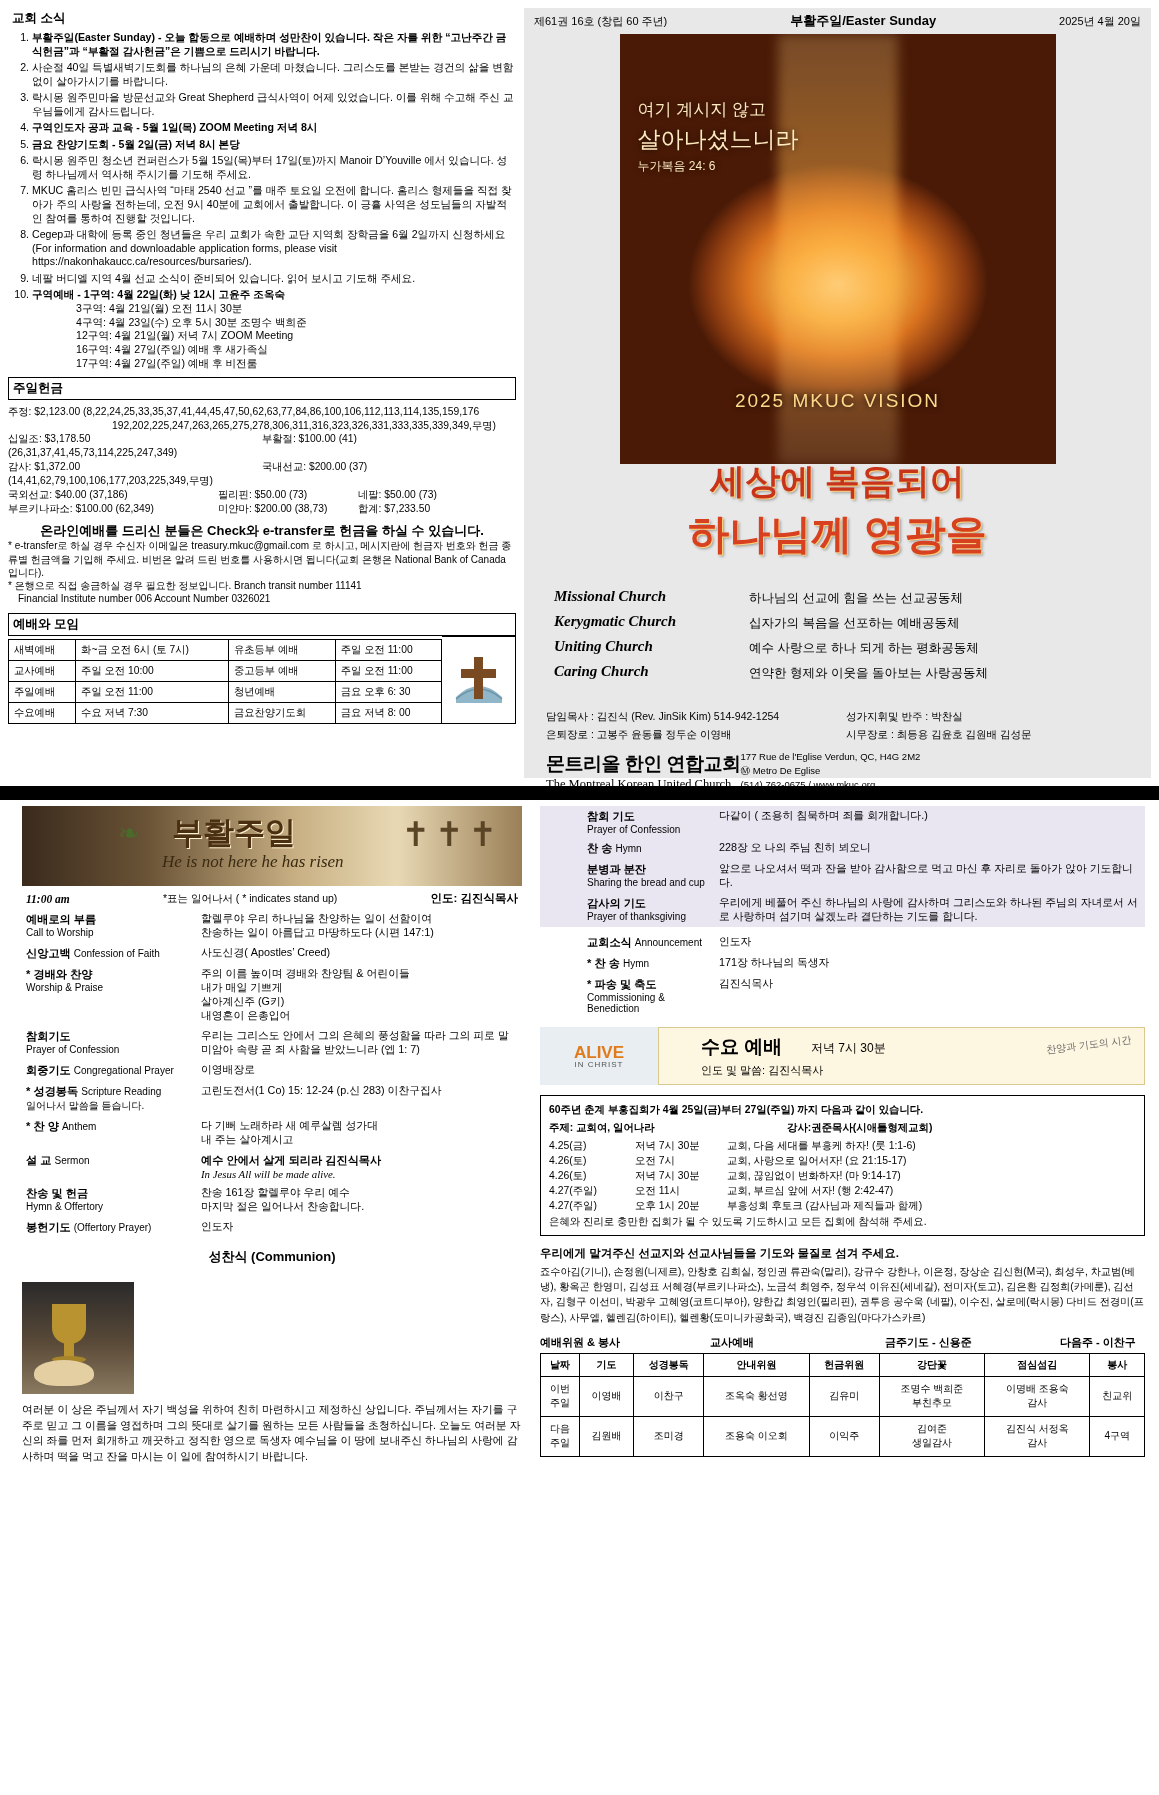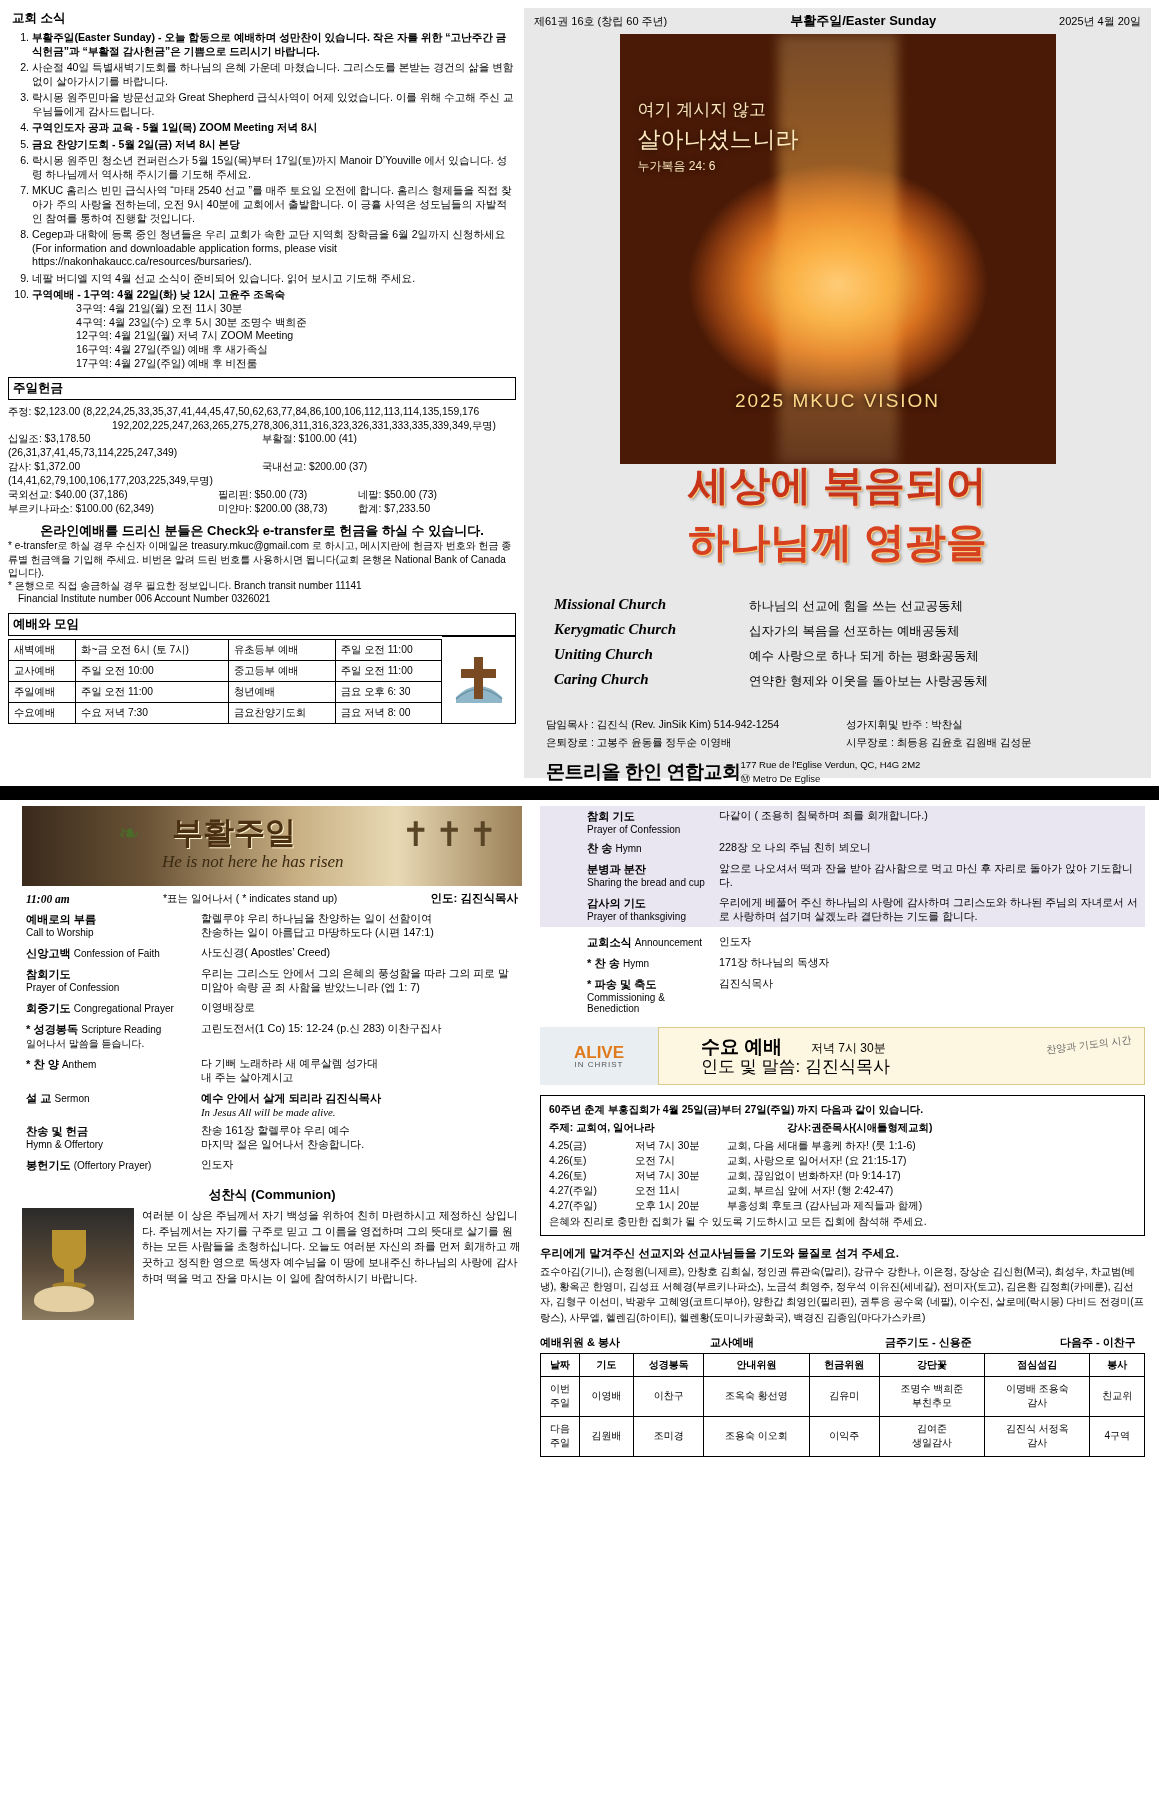--- a/index.html
+++ b/index.html
@@ -50,21 +50,21 @@
        radial-gradient(ellipse 150px 120px at 50% 58%, #ffe9a8 0%, #f6b64a 32%, #d9721f 60%, #8a3a10 85%, #4a1a06 100%),
        linear-gradient(180deg,#2b1205 0%,#6e2c08 40%,#c2651c 70%,#e9a13a 100%);
   }
   .cover-img .vertstrip { position:absolute; left:50%; top:0; width:120px; height:100%; transform:translateX(-50%);
       background:linear-gradient(180deg, rgba(255,220,140,.25), rgba(255,170,60,.55), rgba(255,235,180,.15)); filter:blur(6px); }
   .cover-txt { position:absolute; left:18px; top:64px; color:#ffe9bf; font-size:17px; line-height:1.45; text-shadow:0 0 6px rgba(0,0,0,.7); }
   .cover-txt .big { font-size:23px; }
   .cover-ref { font-size:12px; margin-top:2px; }
   .vision-label { position:absolute; left:0; right:0; bottom:52px; text-align:center; color:#ffd98a; font-size:19px; letter-spacing:2px; text-shadow:0 0 6px rgba(0,0,0,.8); }
   .cover-head1, .cover-head2 { text-align:center; font-weight:bold; color:#c8341a; text-shadow:1px 1px 0 #ffd17a, 2px 2px 3px rgba(0,0,0,.35); }
-  .cover-head1 { font-size:41px; margin-top:-6px; }
+  .cover-head1 { font-size:35px; margin-top:-6px; }
   .cover-head2 { font-size:41px; color:#d8411f; margin-top:2px; }
 
   .missions { margin:26px 0 0 0; padding:0 30px; font-size:13.5px; }
   .missions .mrow { display:flex; margin-bottom:6px; }
   .missions .en { width:195px; font-family:"Liberation Serif", serif; font-style:italic; font-weight:bold; font-size:15px; }
   .missions .ko { flex:1; font-size:12.5px; padding-top:2px; }
 
   .staff { margin-top:26px; padding:0 22px; font-size:10.5px; line-height:1.7; }
   .staff .srow { display:flex; }
   .staff .srow .a { width:300px; }
@@ -86,21 +86,21 @@
   .time-row .mid { font-size:10.5px; }
   .time-row .r { font-weight:bold; }
   table.ord { width:100%; border-collapse:collapse; font-size:10.8px; }
   table.ord td { vertical-align:top; padding:3px 4px; }
   table.ord td.l { width:175px; }
   .ko-b { font-weight:bold; font-size:11.2px; }
   .en-s { font-size:10px; }
   .star { font-weight:bold; }
   .ital { font-family:"Liberation Serif", serif; font-style:italic; }
   .comm-title { text-align:center; font-weight:bold; font-size:13px; margin-top:10px; }
-  .comm-wrap { display:flex; gap:8px; margin-top:4px; }
+  .comm-wrap { display:flex; gap:8px; margin-top:16px;flex-direction:column; }
   .comm-img { width:112px; height:112px; flex:none; position:relative; overflow:hidden;
      background:linear-gradient(180deg,#2a2a2a 0%, #5a4a38 55%, #8a7a60 100%); }
   .comm-img .cup { position:absolute; left:30px; top:22px; width:34px; height:40px; background:#b8932f; border-radius:0 0 16px 16px; }
   .comm-img .cupstem { position:absolute; left:42px; top:60px; width:10px; height:16px; background:#b8932f; }
   .comm-img .cupbase { position:absolute; left:30px; top:74px; width:34px; height:7px; border-radius:50%; background:#a8842a; }
   .comm-img .bread { position:absolute; left:12px; top:78px; width:60px; height:26px; background:#e3cfa2; border-radius:50% 50% 40% 40%; }
   .comm-txt { font-size:10.8px; line-height:1.45; }
 
   
   .br { position:absolute; left:540px; top:806px; width:605px; }
@@ -110,21 +110,21 @@
   .shade { background:#e9e6f2; }
 
   .wed-box { margin-top:10px; display:flex; border:0; height:58px; }
   .wed-left { width:118px; background:#e8eef2; position:relative; display:flex; align-items:center; justify-content:center; }
   .alive { color:#e07a1a; font-weight:bold; font-size:17px; line-height:1; text-align:center; }
   .alive small { display:block; font-size:8px; color:#555; letter-spacing:1px; font-weight:normal; }
   .wed-right { flex:1; background:#fdf6e0; border:1px solid #d9c98a; position:relative; }
   .wed-right .t1 { position:absolute; left:42px; top:6px; font-size:19px; font-weight:bold; }
   .wed-right .t2 { position:absolute; left:152px; top:12px; font-size:12px; }
   .wed-right .t3 { position:absolute; right:12px; top:10px; font-size:10px; color:#666; transform:rotate(-7deg); }
-  .wed-right .t4 { position:absolute; left:42px; bottom:6px; font-size:17px; }
+  .wed-right .t4 { position:absolute; left:42px; bottom:6px; font-size:11px; }
 
   .revival { margin-top:10px; border:1px solid #000; padding:6px 8px; font-size:10.4px; line-height:1.45; }
   .revival .hl { font-weight:bold; }
   .revival .r2 { display:flex; font-weight:bold; margin:3px 0; }
   .revival .r2 .a { width:238px; }
   .rev-line { display:flex; }
   .rev-line .d { width:86px; }
   .rev-line .tm { width:92px; }
 
   .miss-title { font-weight:bold; font-size:11.5px; margin-top:10px; }
@@ -331,20 +331,30 @@
       </tr>
       <tr>
         <td class="l">
           <span class="ko-b">신앙고백</span>
           <span class="en-s">Confession of Faith</span>
         </td>
         <td>사도신경( Apostles’ Creed)</td>
       </tr>
       <tr>
         <td class="l">
+          <div class="ko-b star">* 경배와 찬양</div>
+          <div class="en-s">Worship &amp; Praise</div>
+        </td>
+        <td style="white-space:pre-line;">주의 이름 높이며        경배와 찬양팀 &amp; 어린이들
+내가 매일 기쁘게
+살아계신주 (G키)
+내영혼이 은총입어</td>
+      </tr>
+      <tr>
+        <td class="l">
           <div class="ko-b">참회기도</div>
           <div class="en-s">Prayer of Confession</div>
         </td>
         <td>우리는 그리스도 안에서 그의 은혜의 풍성함을 따라 그의 피로 말미암아 속량 곧 죄 사함을 받았느니라 (엡 1: 7)</td>
       </tr>
       <tr>
         <td class="l">
           <span class="ko-b">회중기도</span>
           <span class="en-s">Congregational Prayer</span>
         </td>

